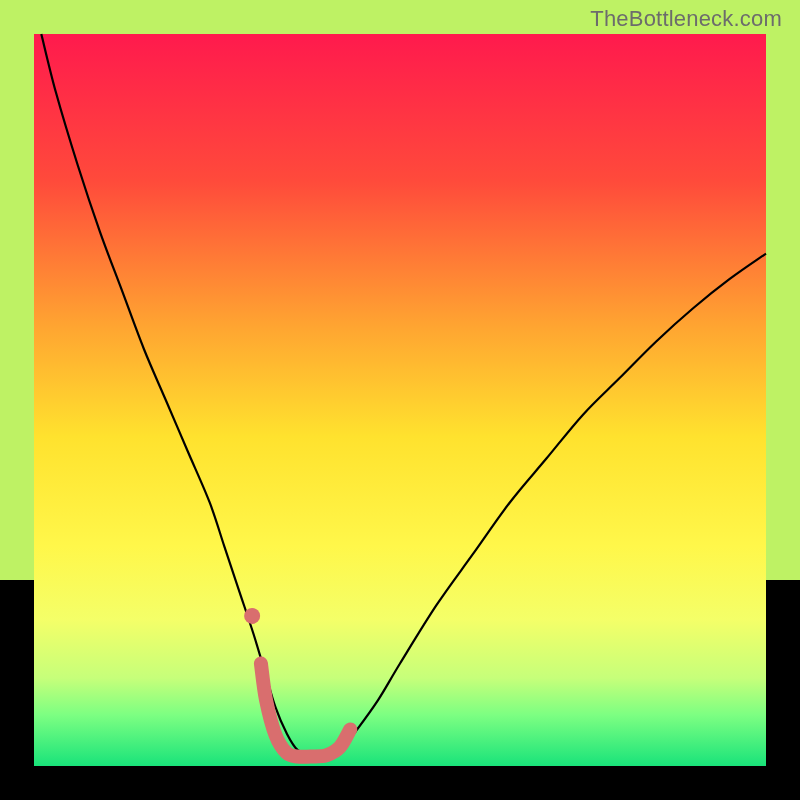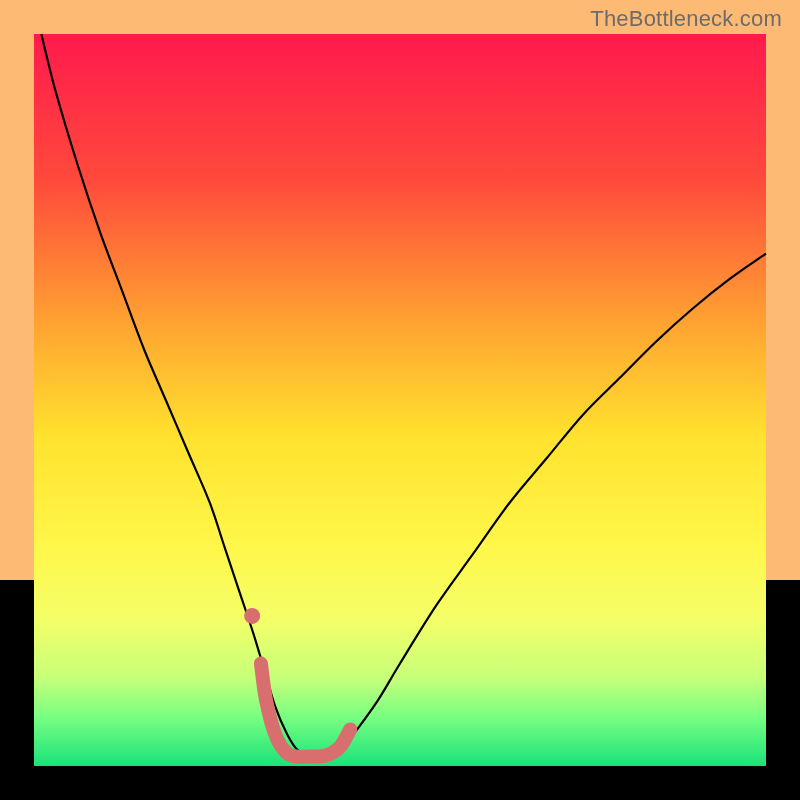--- a/index.html
+++ b/index.html
@@ -8,21 +8,21 @@
     width: 800px;
     height: 800px;
     background: #000;
     font-family: Arial, Helvetica, sans-serif;
     overflow: hidden;
   }
   .frame {
     position: relative;
     width: 800px;
     height: 580px;
-    background: #fdba74;
+    background: #bef264;
   }
   .watermark {
     position: absolute;
     top: 6px;
     right: 18px;
     color: #6c6c6c;
     font-size: 22px;
     letter-spacing: 0.2px;
     z-index: 10;
   }

